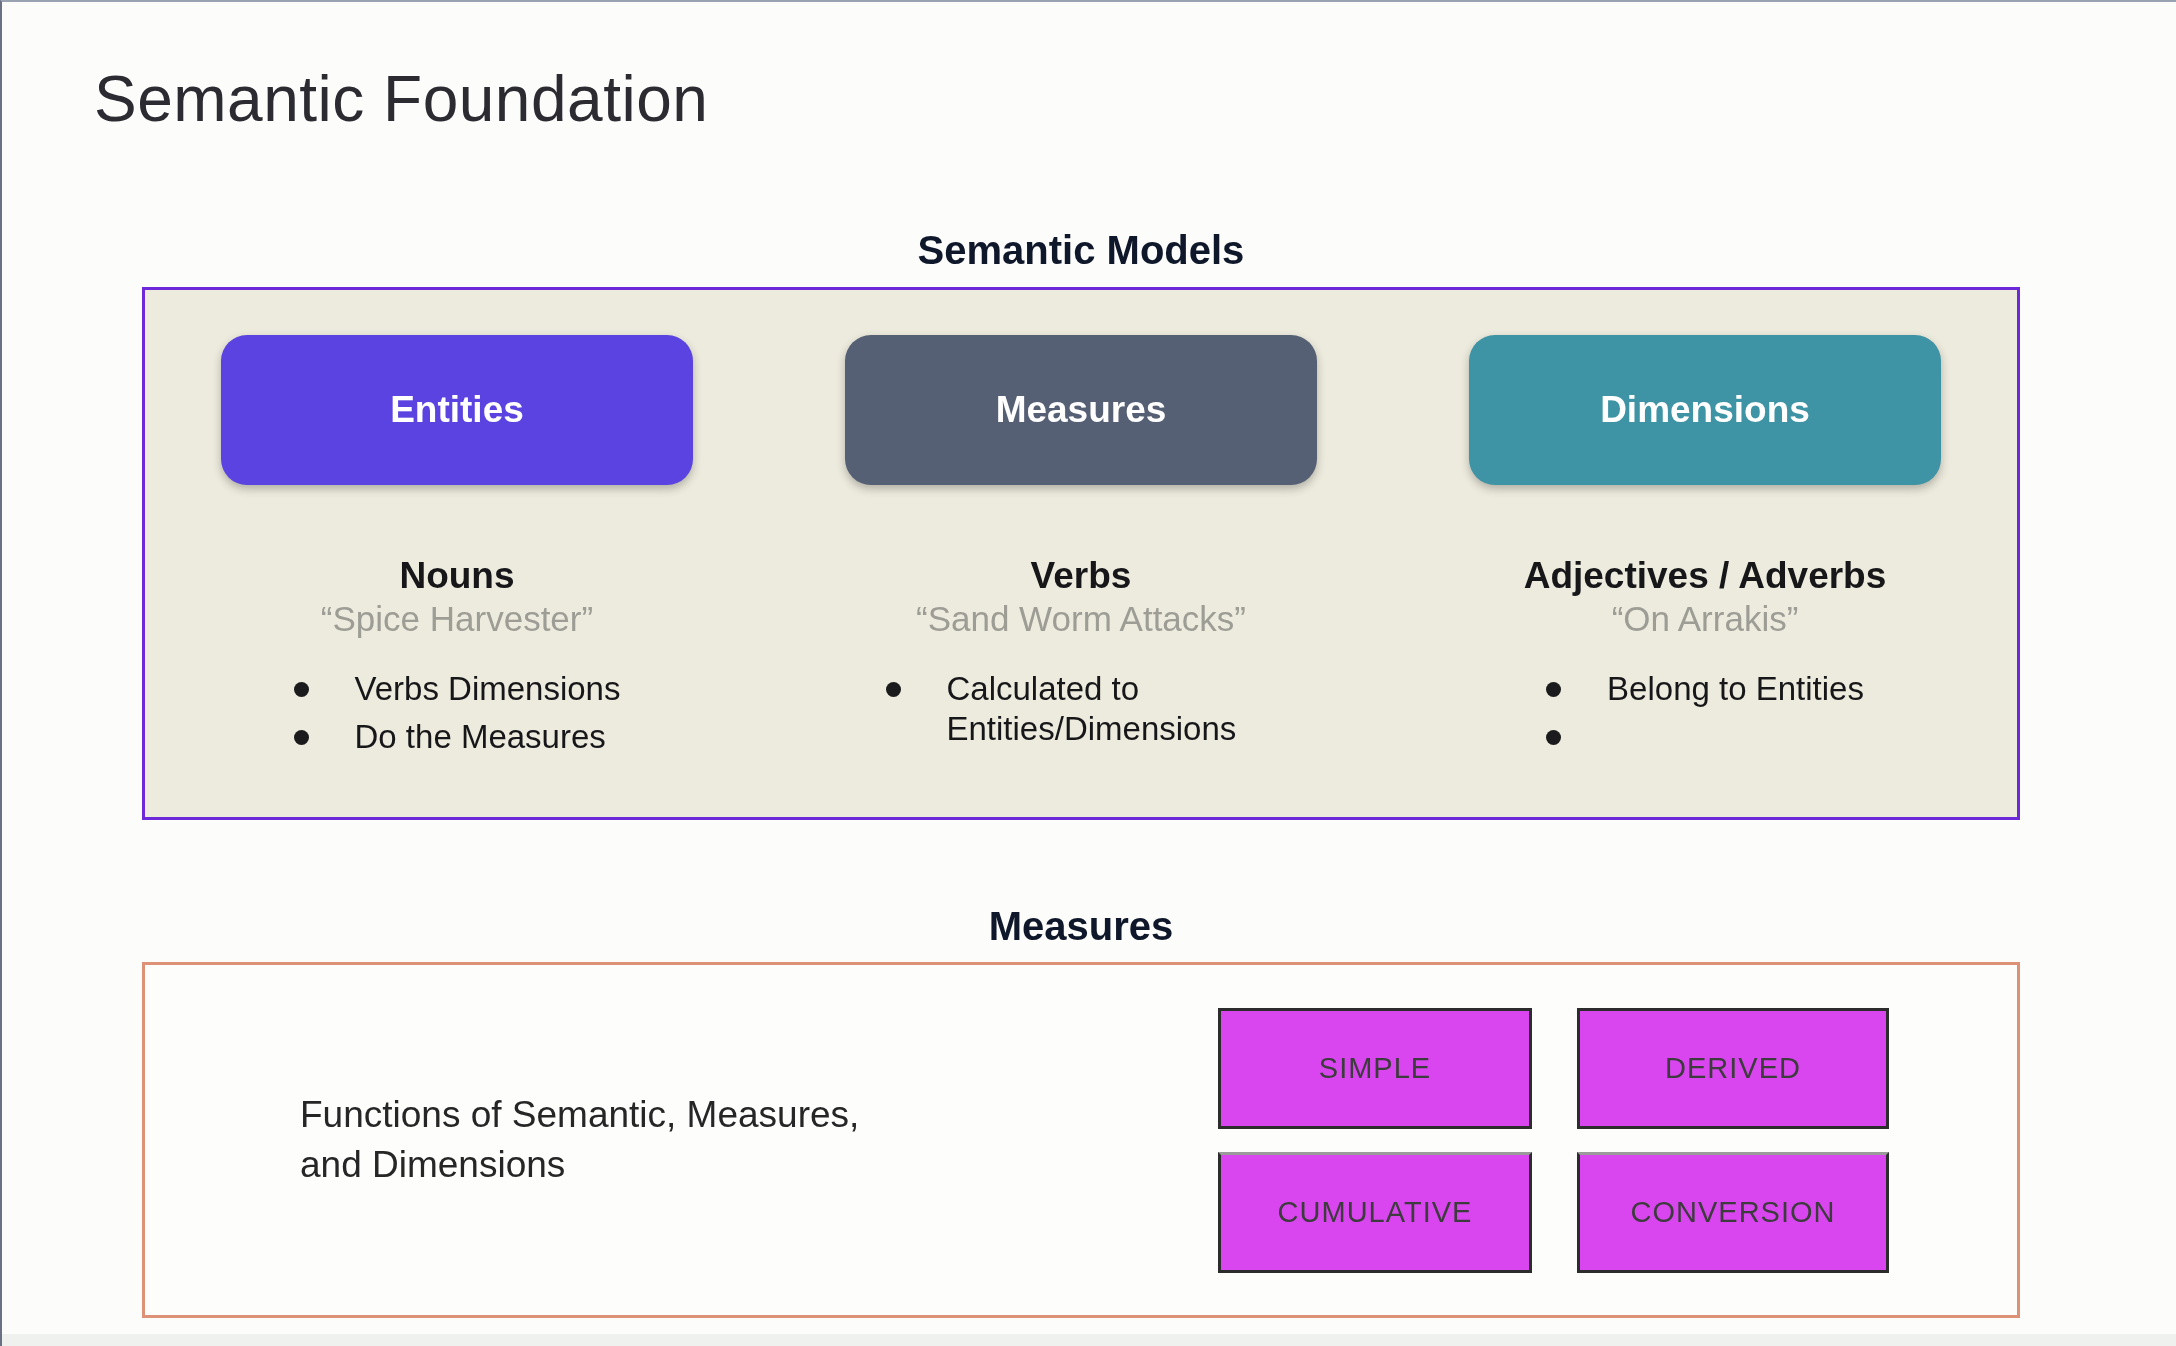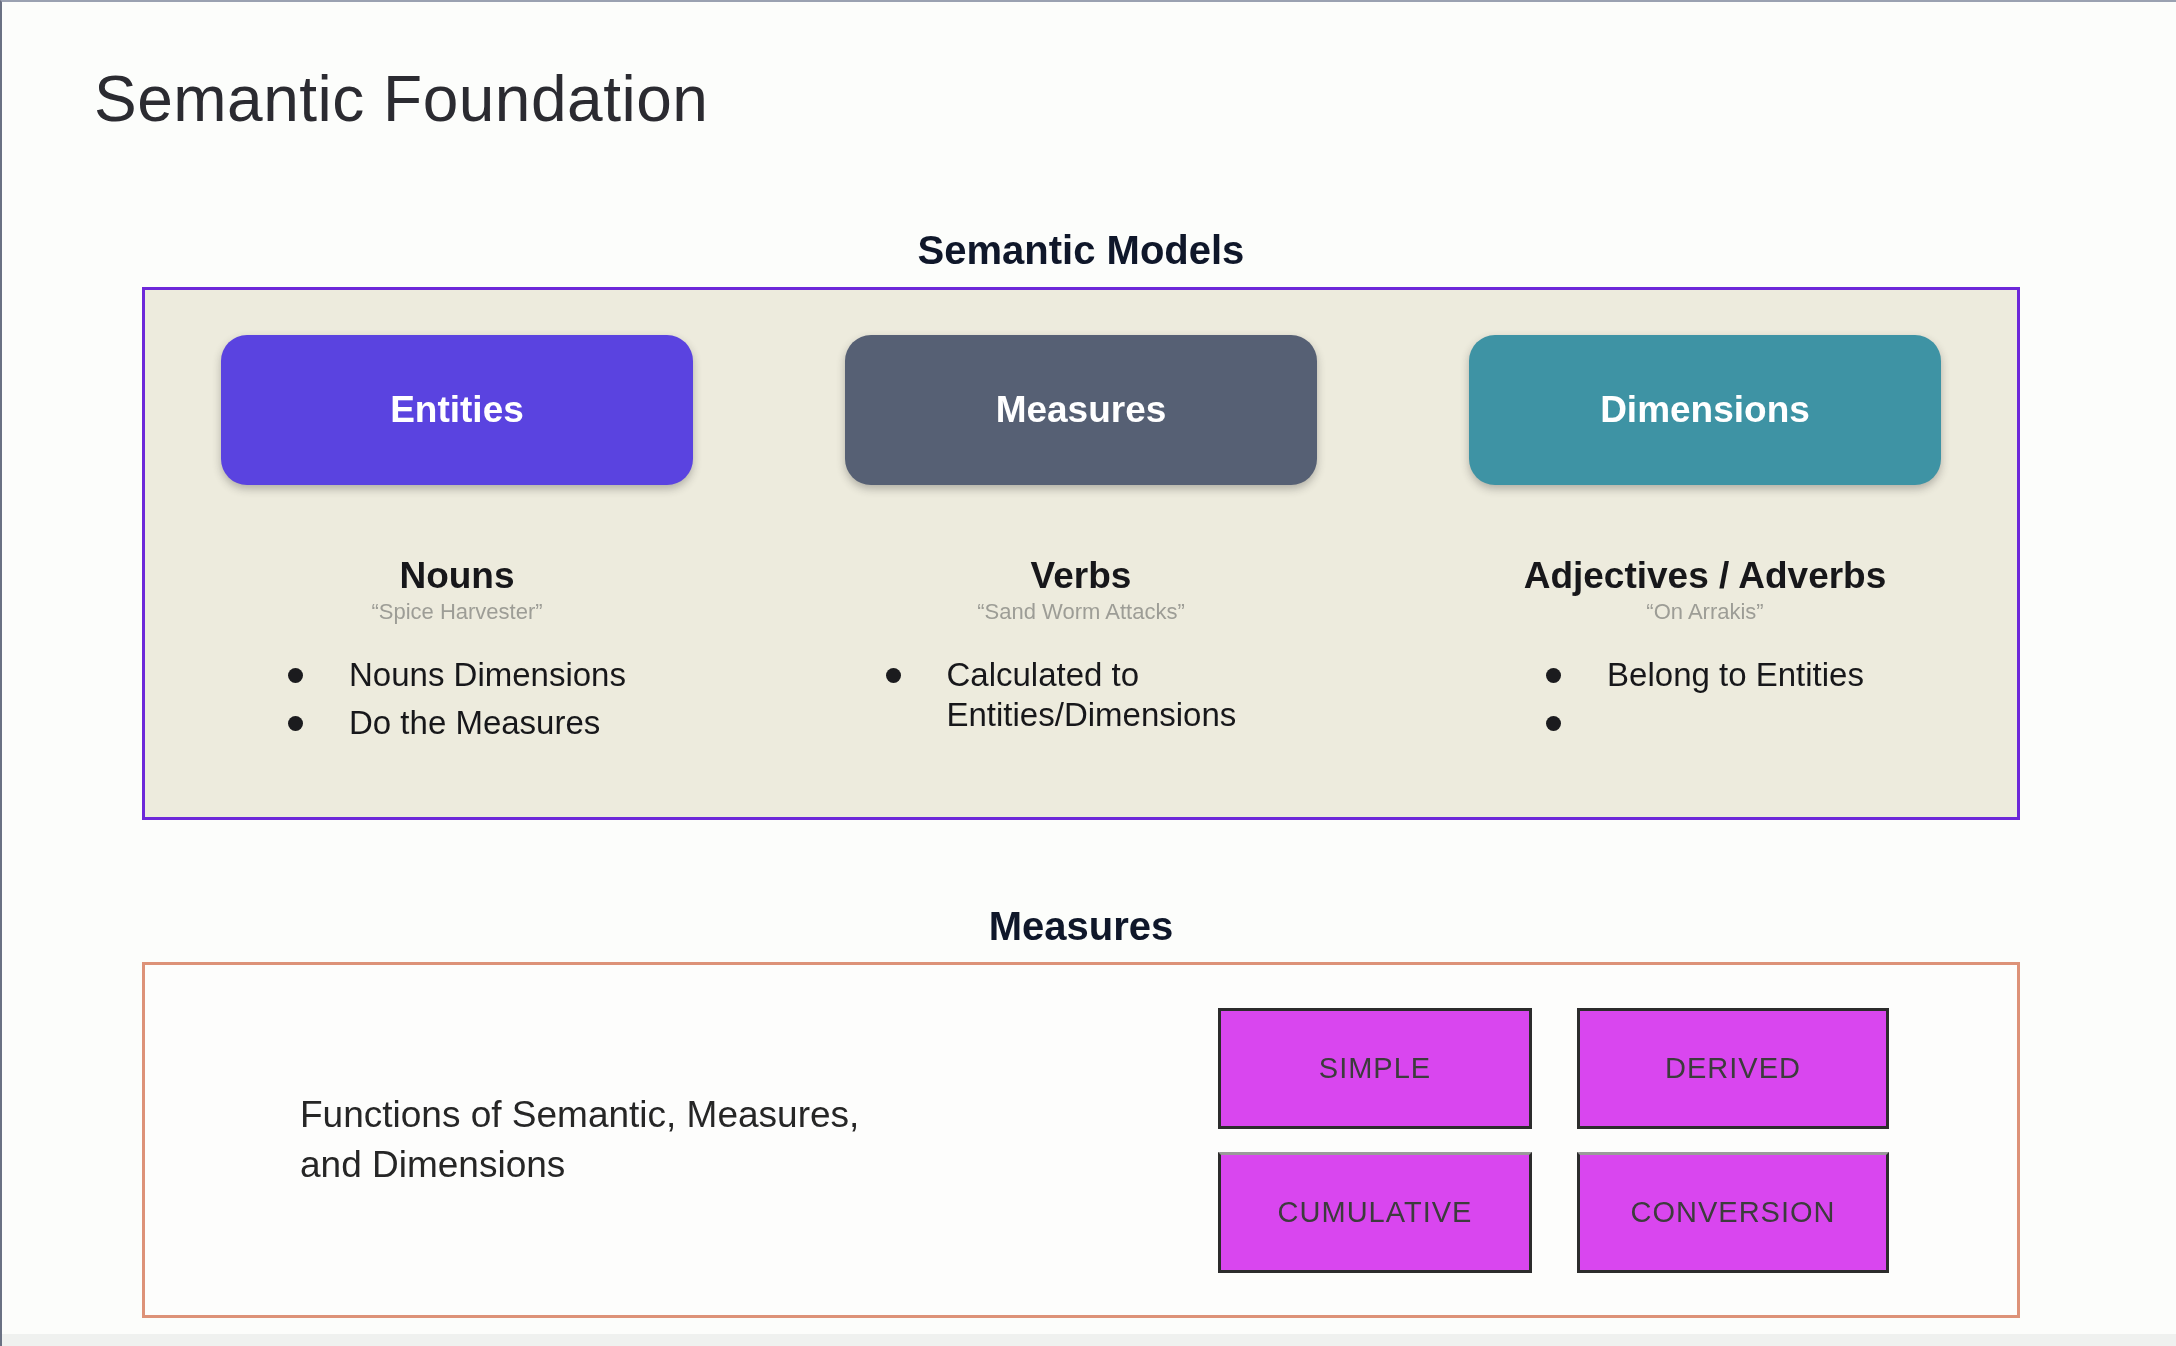--- a/index.html
+++ b/index.html
@@ -47,21 +47,21 @@
     color:#ffffff; font-size:37px; font-weight:bold;
     box-shadow:0 4px 8px rgba(40,40,40,0.30);
   }
   .col-heading {
     margin-top:70px;
     font-size:37px; font-weight:bold; color:#17171a;
     text-align:center;
   }
   .col-quote {
     margin-top:2px;
-    font-size:22px; color:#9d9d96;
+    font-size:35px; color:#9d9d96;
     text-align:center;
   }
   .bullet-list {
     margin-top:30px;
     display:flex; flex-direction:column; gap:8px;
   }
   .bullet-row { display:flex; gap:46px; align-items:flex-start; }
   .bullet-dot {
     width:15px; height:15px; border-radius:50%;
     background:#1b1b1e; flex:0 0 auto;
@@ -114,21 +114,21 @@
 
 <div class="sm-box">
 
   <div class="sm-col">
     <div class="sm-btn" style="background-color: rgb(90, 67, 224);">Entities</div>
     <div class="col-heading">Nouns</div>
     <div class="col-quote">“Spice Harvester”</div>
     <div class="bullet-list">
       <div class="bullet-row">
         <span class="bullet-dot"></span>
-        <span class="bullet-text">Nouns Dimensions</span>
+        <span class="bullet-text">Verbs Dimensions</span>
       </div>
       <div class="bullet-row">
         <span class="bullet-dot"></span>
         <span class="bullet-text">Do the Measures</span>
       </div>
     </div>
   </div>
 
   <div class="sm-col">
     <div class="sm-btn" style="background-color: rgb(86, 96, 116);">Measures</div>

